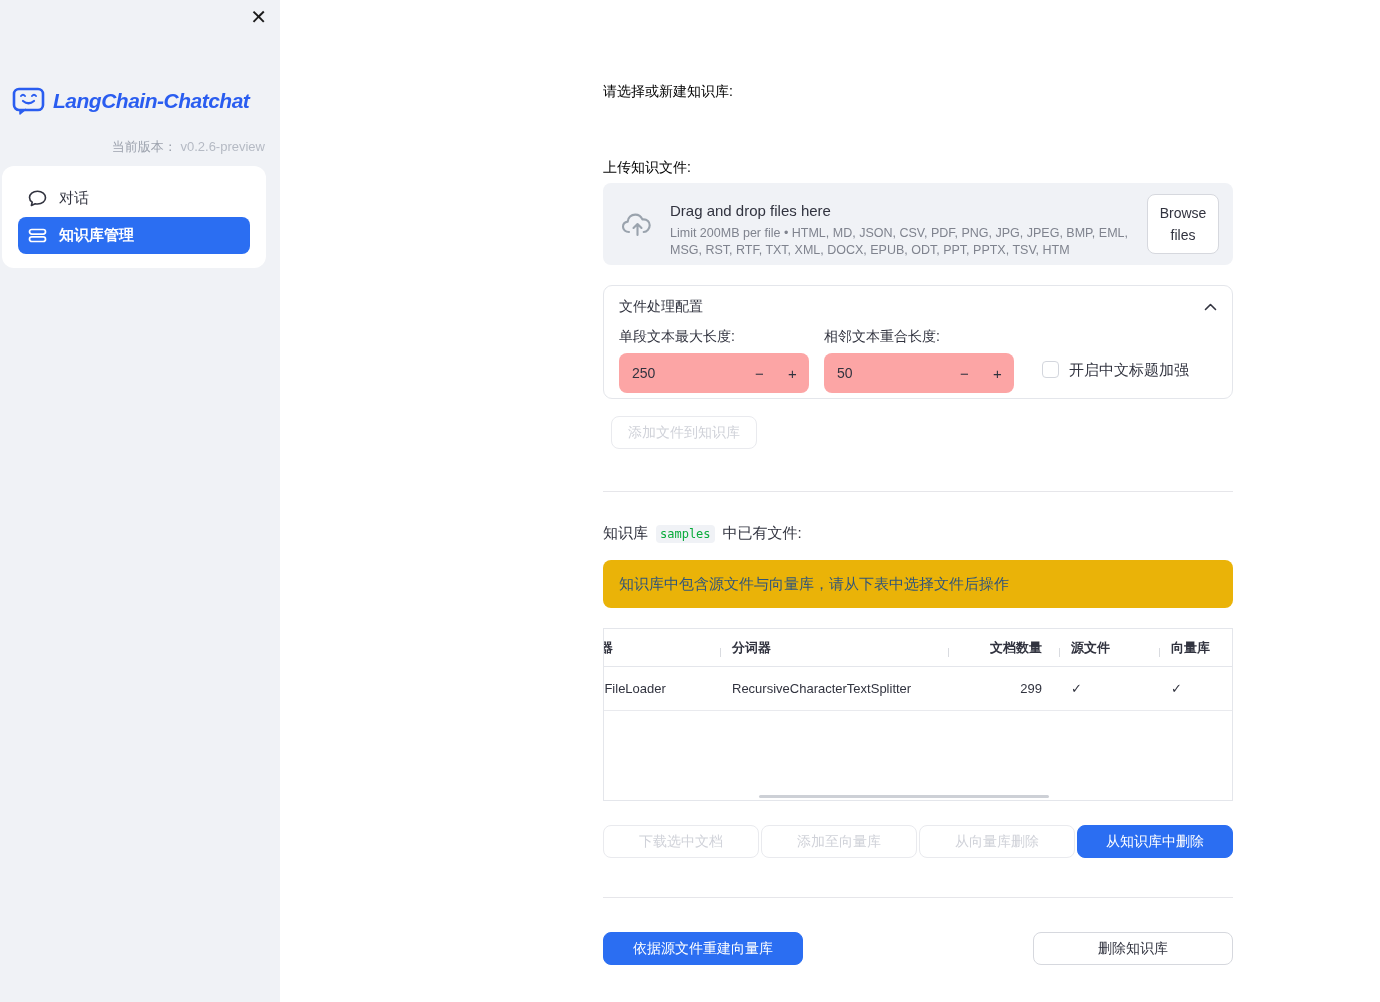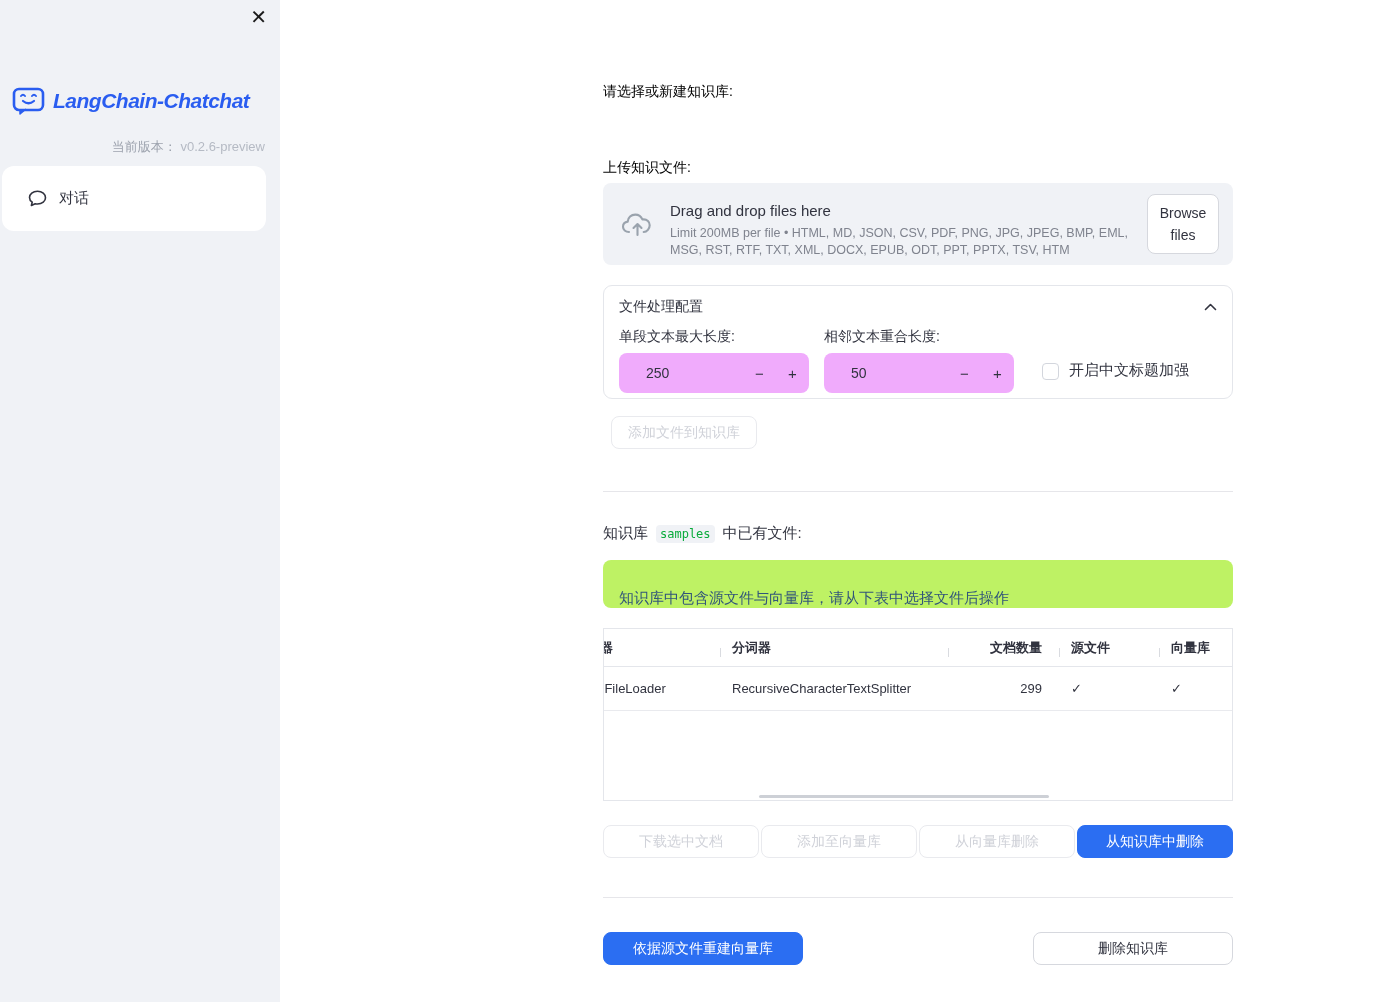--- a/index.html
+++ b/index.html
@@ -41,45 +41,45 @@
     border-radius:8px; font-size:14px; color:#31333f; text-align:center; padding:7px 6px;
     cursor:pointer; line-height:1.6; }
 
   .expander { top:285px; height:114px; border:1px solid #e4e6eb; border-radius:9px; padding:0 15px; }
   .exp-header { height:42px; display:flex; align-items:center; justify-content:space-between;
     cursor:pointer; }
   .exp-title { font-size:14px; }
   .exp-body { display:flex; align-items:flex-start; gap:15px; }
   .num-field { width:190px; }
   .num-label { font-size:14px; margin-bottom:7px; }
-  .num-input { height:40px; background:#f0abfc; border-radius:8px; display:flex;
-    align-items:center; padding-left:27px; }
+  .num-input { height:40px; background:#fca5a5; border-radius:8px; display:flex;
+    align-items:center; padding-left:13px; }
   .num-value { flex:1; font-size:14px; }
   .step-btn { width:33px; text-align:center; font-size:15px; color:#31333f; cursor:pointer; }
-  .chk-wrap { display:flex; align-items:flex-end; gap:10px; margin-top:33px; margin-left:13px; }
+  .chk-wrap { display:flex; align-items:flex-start; gap:10px; margin-top:33px; margin-left:13px; }
   .chk-box { width:17px; height:17px; border:1px solid #d3d6dd; border-radius:4px;
     background:#ffffff; cursor:pointer; }
   .chk-label { font-size:15px; }
 
   .btn { display:inline-flex; align-items:center; justify-content:center; height:33px;
     border-radius:8px; font-size:14px; cursor:pointer; padding:0 16px;
     border:1px solid #d6d8de; background:#ffffff; color:#31333f; }
   .btn.disabled { color:#d0d2d9; border-color:#e9eaee; cursor:default; }
   .btn.primary { background:#2b6ef2; border-color:#2b6ef2; color:#ffffff; }
 
   .add-btn { top:416px; width:auto; }
   .divider { height:1px; background:#e6e6ea; }
   .div1 { top:491px; } .div2 { top:897px; }
 
   .kb-line { top:524px; font-size:15px; display:flex; align-items:center; gap:8px; }
   .code-chip { font-family:"DejaVu Sans Mono","Liberation Mono",monospace; font-size:12px;
     color:#09ab3b; background:#f0f2f6; border-radius:4px; padding:2px 4px; }
 
-  .info-box { top:560px; height:48px; background:#bef264; border-radius:8px;
-    display:flex; align-items:flex-end; padding:0 16px; }
+  .info-box { top:560px; height:48px; background:#eab308; border-radius:8px;
+    display:flex; align-items:center; padding:0 16px; }
   .info-text { font-size:15px; color:#31557a; }
 
   .kb-table { top:628px; height:173px; border:1px solid #e4e6eb; overflow:hidden;
     background:#ffffff; position:absolute; }
   .tbl-inner { width:665px; font-size:13px; }
   .tbl-head { display:flex; height:38px; align-items:center; border-bottom:1px solid #e4e6eb; }
   .tbl-row { display:flex; height:44px; align-items:center; border-bottom:1px solid #e9eaee; }
   .tc { padding:0 12px; overflow:hidden; white-space:nowrap; position:relative; }
   .c1 { width:116px; padding-left:0; } .c2 { width:228px; } .c3 { width:111px; text-align:right; padding-right:17px; }
   .c4 { width:100px; } .c5 { width:110px; }
@@ -124,20 +124,29 @@
 
   <div class="nav-card">
     <div class="nav-item">
       <span class="nav-icon">
         <svg width="19" height="17" viewBox="0 0 19 17">
           <path d="M9.5 1.2 C4.8 1.2 1.5 4 1.5 7.4 c0 1.9 1 3.6 2.7 4.8 L3.4 15.5 l3.8 -1.8 c0.7 0.15 1.5 0.25 2.3 0.25 c4.7 0 8 -2.8 8 -6.2 S14.2 1.2 9.5 1.2 z" fill="none" stroke="#31333f" stroke-width="1.6" stroke-linejoin="round"></path>
         </svg>
       </span>
       <span>对话</span>
     </div>
+    <div class="nav-item active">
+      <span class="nav-icon">
+        <svg width="19" height="15" viewBox="0 0 19 15">
+          <rect x="1.5" y="1.5" width="16" height="4.6" rx="2.3" fill="none" stroke="#ffffff" stroke-width="1.7"></rect>
+          <rect x="1.5" y="8.9" width="16" height="4.6" rx="2.3" fill="none" stroke="#ffffff" stroke-width="1.7"></rect>
+        </svg>
+      </span>
+      <span>知识库管理</span>
+    </div>
   </div>
 </div>
 
 <div class="main">
 
   <div class="blk field-label" style="top:83px;">请选择或新建知识库:</div>
 
 
   <div class="blk field-label" style="top:159px;">上传知识文件:</div>
 

